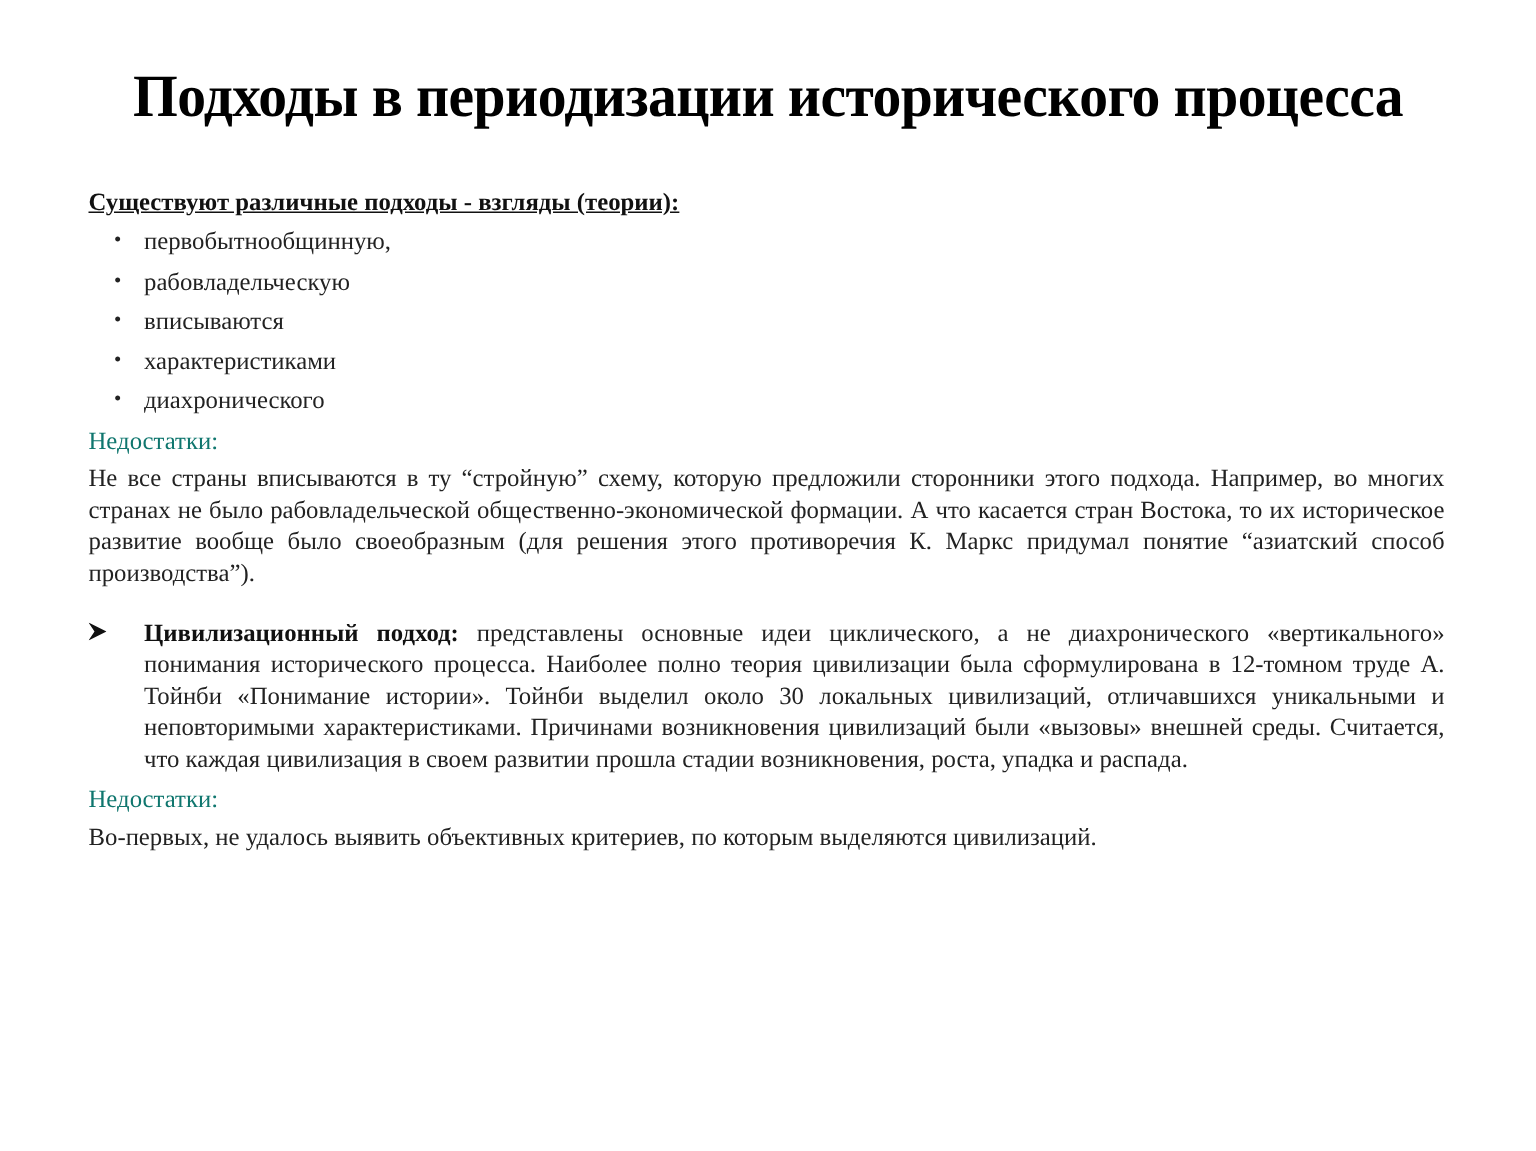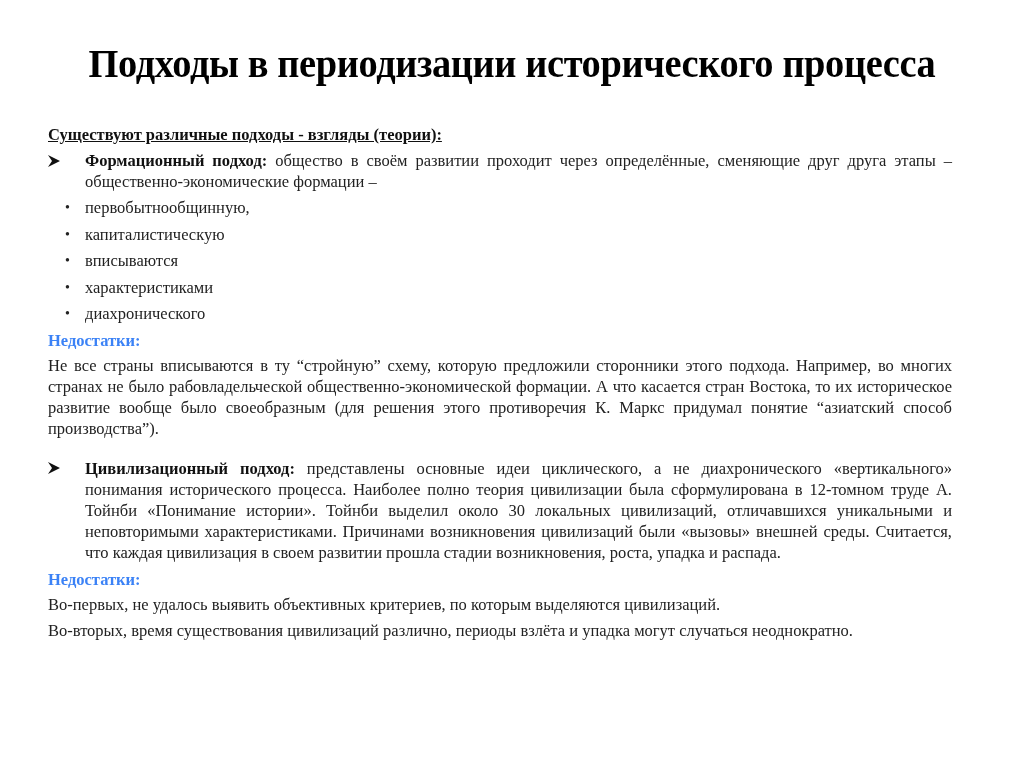--- a/index.html
+++ b/index.html
@@ -25,21 +25,21 @@
       font-weight: bold;
       font-size: 40px;
       line-height: 52px;
       color: #000000;
       letter-spacing: -0.4px;
       transform: scaleX(0.96);
       transform-origin: center;
     }
     .content {
       position: absolute;
-      left: 48px;
+      left: 59px;
       top: 124px;
       width: 904px;
       font-size: 16.5px;
       line-height: 21px;
     }
     .para {
       margin: 0;
       text-align: justify;
     }
     .intro {
@@ -76,53 +76,45 @@
       height: 21px;
       margin-bottom: 5.5px;
     }
     .bullet-dot {
       position: absolute;
       left: 17px;
       top: 0;
       font-size: 14px;
     }
     .heading {
-      font-weight: bold;
-      color: #3b82f6;
+      font-weight: normal;
+      color: #0f766e;
       margin-top: 2px;
       margin-bottom: 4px;
     }
     .block-gap {
       height: 19px;
     }
     .spaced {
       margin-bottom: 5px;
     }
   </style>
 </head>
 <body>
 
 <div>
   <div class="slide-title">Подходы в периодизации исторического процесса</div>
 
   <div class="content">
     <p class="para intro">Существуют различные подходы - взгляды (теории):</p>
 
-    <div class="arrow-item">
-      <span class="arrow-icon">
-        <svg width="12" height="12" viewBox="0 0 12 12">
-          <path d="M0 0 L12 6 L0 12 L4 6 Z" fill="#111"></path>
-        </svg>
-      </span>
-      <b>Формационный подход:</b><span> общество в своём развитии проходит через определённые, сменяющие друг друга этапы – общественно-экономические формации –</span>
-    </div>
 
     <ul class="bullet-list">
       <li><span class="bullet-dot">•</span><span>первобытнообщинную,</span></li>
-      <li><span class="bullet-dot">•</span><span>капиталистическую</span></li>
+      <li><span class="bullet-dot">•</span><span>рабовладельческую</span></li>
       <li><span class="bullet-dot">•</span><span>вписываются</span></li>
       <li><span class="bullet-dot">•</span><span>характеристиками</span></li>
       <li><span class="bullet-dot">•</span><span>диахронического</span></li>
     </ul>
 
     <p class="para heading">Недостатки:</p>
     <p class="para">Не все страны вписываются в ту “стройную” схему, которую предложили сторонники этого подхода. Например, во многих странах не было рабовладельческой общественно-экономической формации. А что касается стран Востока, то их историческое развитие вообще было своеобразным (для решения этого противоречия К. Маркс придумал понятие “азиатский способ производства”).</p>
 
     <div class="block-gap"></div>
 
@@ -130,15 +122,14 @@
       <span class="arrow-icon">
         <svg width="12" height="12" viewBox="0 0 12 12">
           <path d="M0 0 L12 6 L0 12 L4 6 Z" fill="#111"></path>
         </svg>
       </span>
       <b>Цивилизационный подход:</b><span> представлены основные идеи циклического, а не диахронического «вертикального» понимания исторического процесса. Наиболее полно теория цивилизации была сформулирована в 12-томном труде А. Тойнби «Понимание истории». Тойнби выделил около 30 локальных цивилизаций, отличавшихся уникальными и неповторимыми характеристиками. Причинами возникновения цивилизаций были «вызовы» внешней среды. Считается, что каждая цивилизация в своем развитии прошла стадии возникновения, роста, упадка и распада.</span>
     </div>
 
     <p class="para heading" style="margin-top:6px;">Недостатки:</p>
     <p class="para spaced">Во-первых, не удалось выявить объективных критериев, по которым выделяются цивилизаций.</p>
-    <p class="para spaced">Во-вторых, время существования цивилизаций различно, периоды взлёта и упадка могут случаться неоднократно.</p>
   </div>
 </div>
 
 </body></html>

